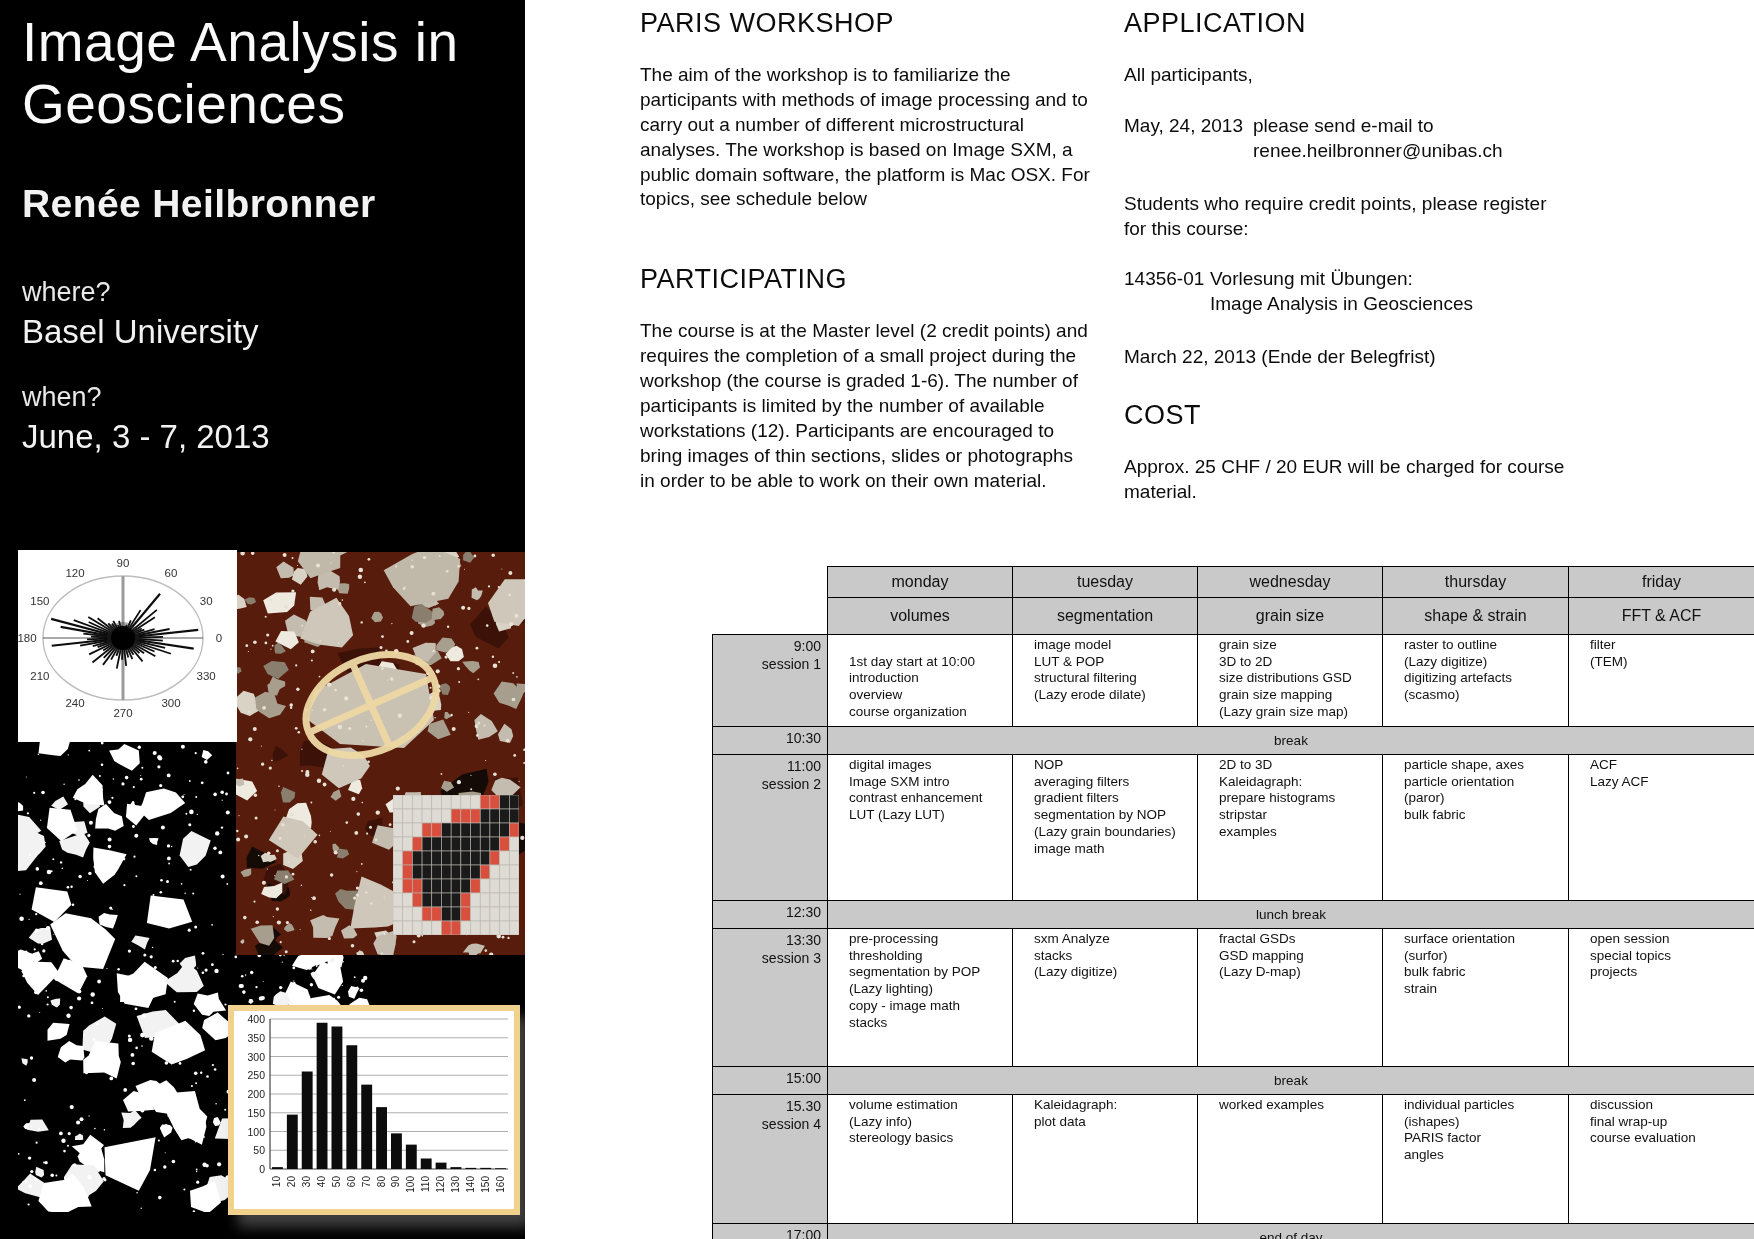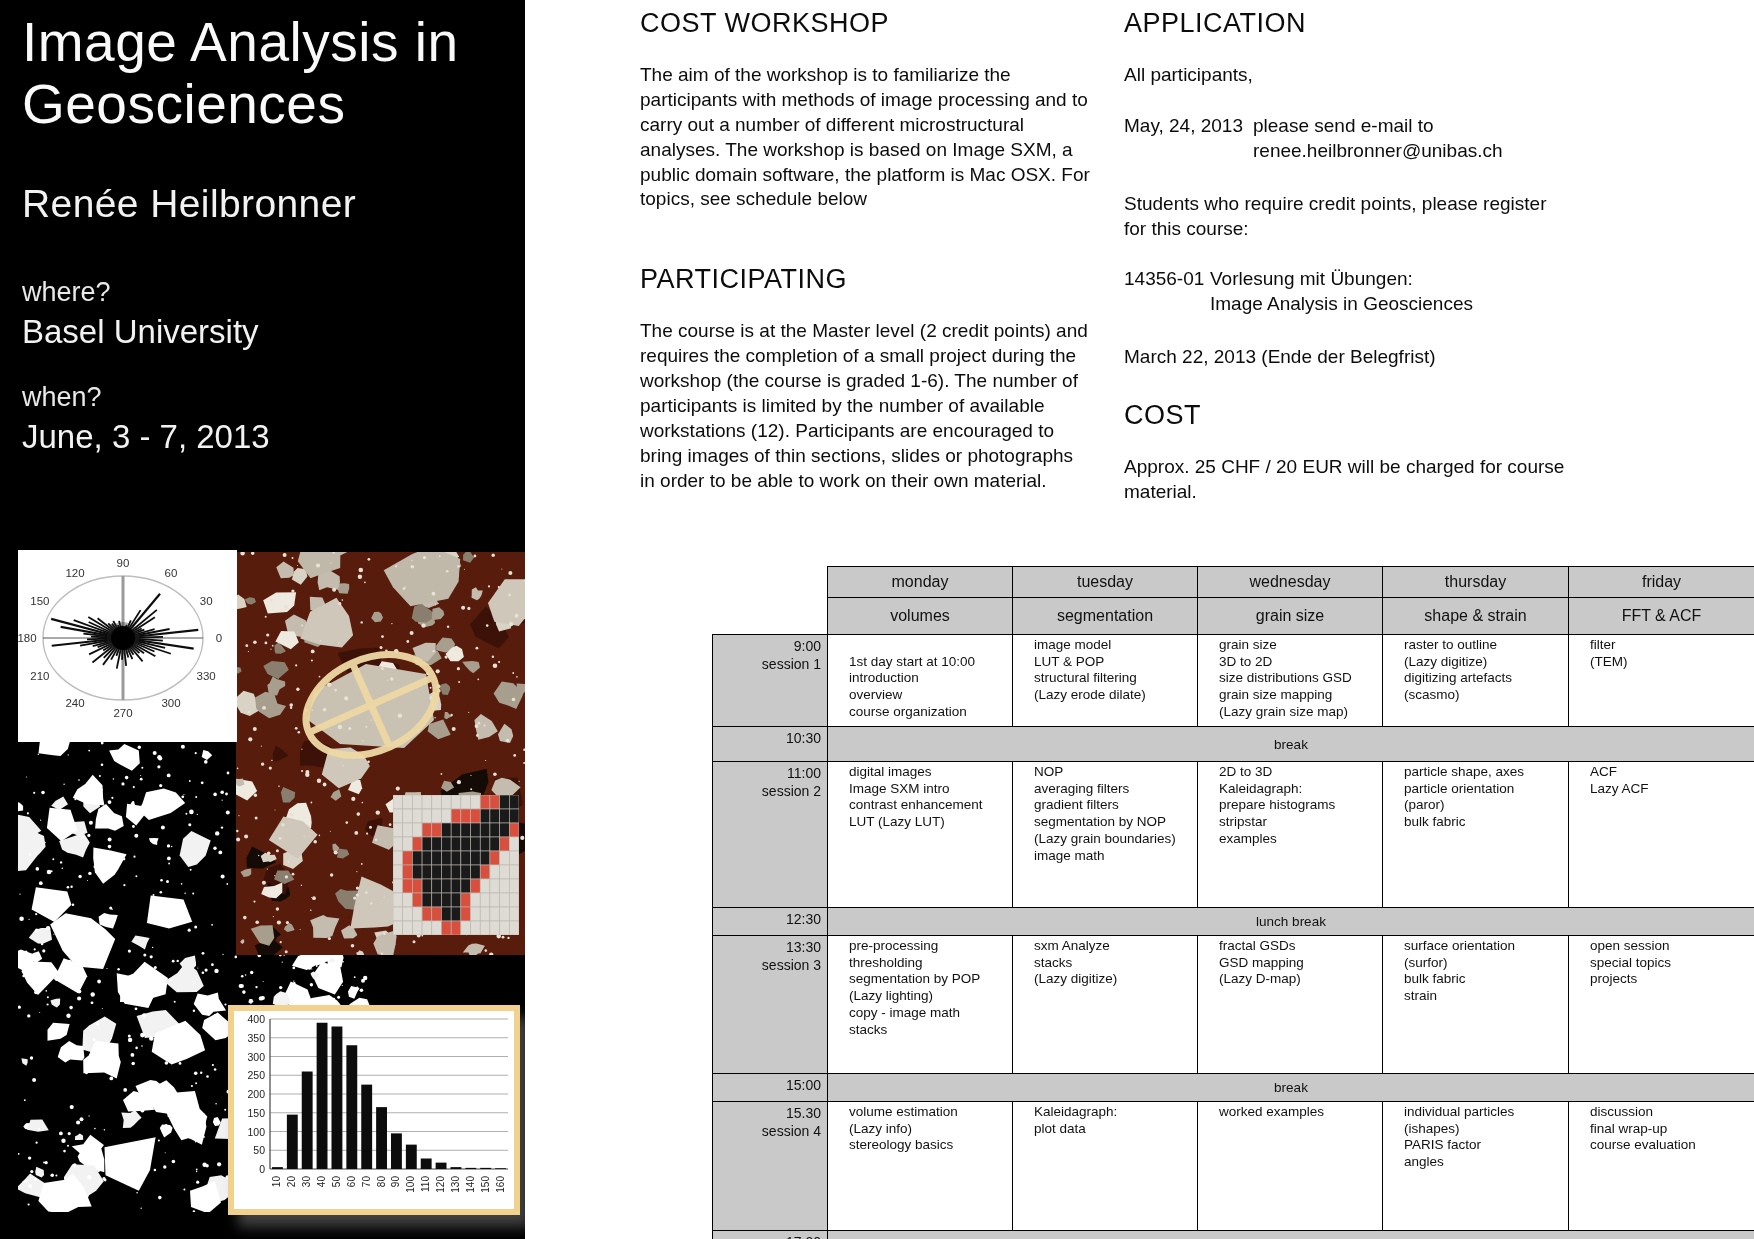--- a/index.html
+++ b/index.html
@@ -5,21 +5,21 @@
   html,body{margin:0;padding:0;background:#fff;}
   body{width:1754px;height:1239px;position:relative;overflow:hidden;
        font-family:"Liberation Sans",sans-serif;color:#111;}
   .abs{position:absolute;}
   .pre{white-space:pre-line;}
 
   
   #left-panel{left:0;top:0;width:525px;height:1239px;background:#000;overflow:hidden;}
   #poster-title{left:22px;top:12px;width:490px;color:#fafafa;font-size:55px;
     font-weight:300;letter-spacing:.5px;line-height:1.12;}
-  #poster-author{left:22px;top:182px;color:#f2f2f2;font-size:39px;font-weight:400;letter-spacing:.4px;}
+  #poster-author{left:22px;top:182px;color:#f2f2f2;font-size:39px;font-weight:700;letter-spacing:.4px;}
   .pl-label{left:22px;color:#e9e9e9;font-size:27px;font-weight:300;}
   .pl-value{left:22px;color:#f2f2f2;font-size:33px;font-weight:300;}
   #where-label{top:277px;} #where-value{top:313px;}
   #when-label{top:382px;}  #when-value{top:418px;}
 
   
   #rose-box{left:18px;top:550px;width:219px;height:192px;background:#fff;}
   #thin-section{left:236px;top:552px;width:289px;height:403px;background:#571c0c;overflow:hidden;}
   #binary1{left:18px;top:742px;width:215px;height:470px;background:#000;overflow:hidden;}
   #binary2{left:233px;top:955px;width:137px;height:205px;background:#000;overflow:hidden;}
@@ -1312,21 +1312,21 @@
         <text transform="translate(239.8125,165) rotate(-90)" text-anchor="end" font-size="10" fill="#222" font-family="Liberation Sans, sans-serif">140</text>
         <rect x="246.25" y="156.875" width="10.875" height="1.125" fill="#0c0c0c"></rect>
         <text transform="translate(254.6875,165) rotate(-90)" text-anchor="end" font-size="10" fill="#222" font-family="Liberation Sans, sans-serif">150</text>
         <rect x="261.125" y="157.25" width="10.875" height="0.75" fill="#0c0c0c"></rect>
         <text transform="translate(269.5625,165) rotate(-90)" text-anchor="end" font-size="10" fill="#222" font-family="Liberation Sans, sans-serif">160</text>
       </svg>
   </div>
 </div>
 
 <div id="col1" class="abs">
-  <div class="h-big">COST WORKSHOP</div>
+  <div class="h-big">PARIS WORKSHOP</div>
   <div class="para">The aim of the workshop is to familiarize the participants with methods of image processing and to carry out a number of different microstructural analyses.  The workshop is based on Image SXM, a public domain software, the platform is Mac OSX. For topics, see schedule below</div>
   <div class="h-big h2">PARTICIPATING</div>
   <div class="para">The course is at the Master level (2 credit points) and requires the completion of a small project during the workshop (the course is graded 1-6).  The number of participants is limited by the number of available workstations (12). Participants are encouraged to bring images of thin sections, slides or photographs in order to be able to work on their own material.</div>
 </div>
 
 <div id="col2" class="abs">
   <div class="h-big">APPLICATION</div>
   <div class="para">All participants,</div>
   <div class="row-pair">
     <div class="para k">May, 24, 2013</div>
@@ -1388,21 +1388,21 @@
 size distributions GSD
 grain size mapping
 (Lazy grain size map)</td>
           <td class="cell">raster to outline
 (Lazy digitize)
 digitizing artefacts
 (scasmo)</td>
           <td class="cell">filter
 (TEM)</td>
         </tr>
-        <tr style="height: 35px;">
+        <tr style="height: 28px;">
           <td class="time">10:30</td>
           <td class="breakcell" colspan="5">break</td>
         </tr>
         <tr style="height: 146px; border-radius: 19px;">
           <td class="time">11:00
 session 2</td>
           <td class="cell">digital images
 Image SXM intro
 contrast enhancement
 LUT  (Lazy LUT)</td>

